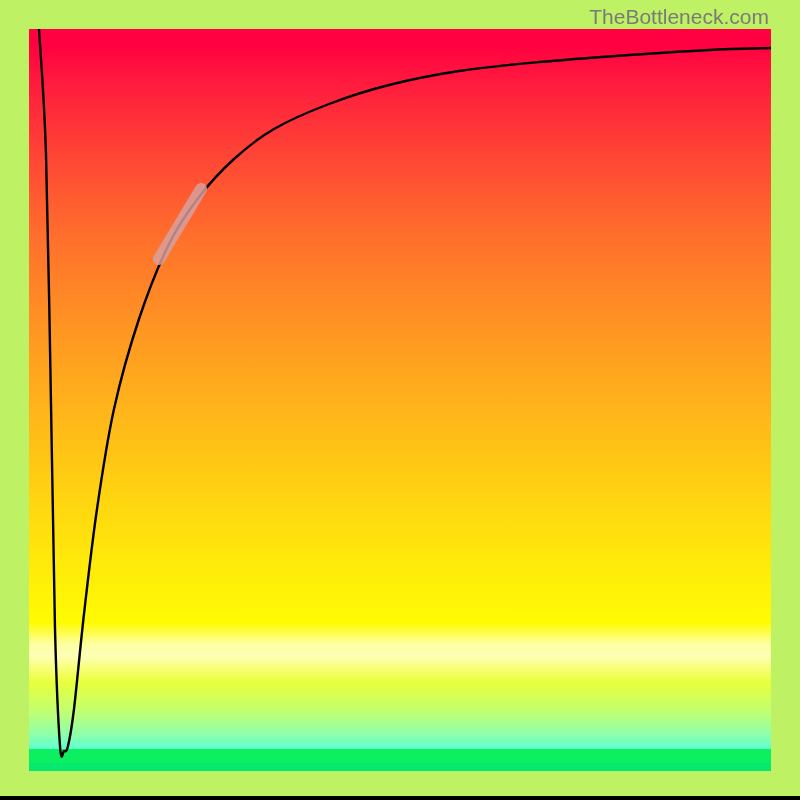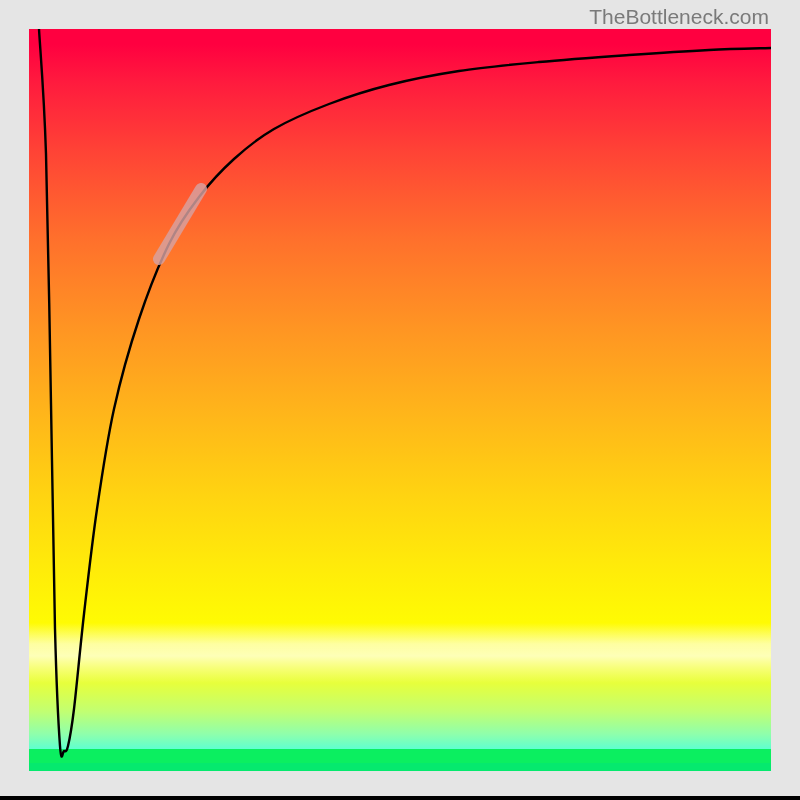--- a/index.html
+++ b/index.html
@@ -10,21 +10,21 @@
     background: #000;
     font-family: Arial, Helvetica, sans-serif;
     overflow: hidden;
   }
   .frame {
     position: absolute;
     left: 0;
     top: 0;
     width: 800px;
     height: 796px;
-    background: #e5e5e5;
+    background: #bef264;
   }
   .plot-area {
     position: absolute;
     left: 29px;
     top: 29px;
     width: 742px;
     height: 742px;
     overflow: hidden;
   }
   .gradient-bg {

